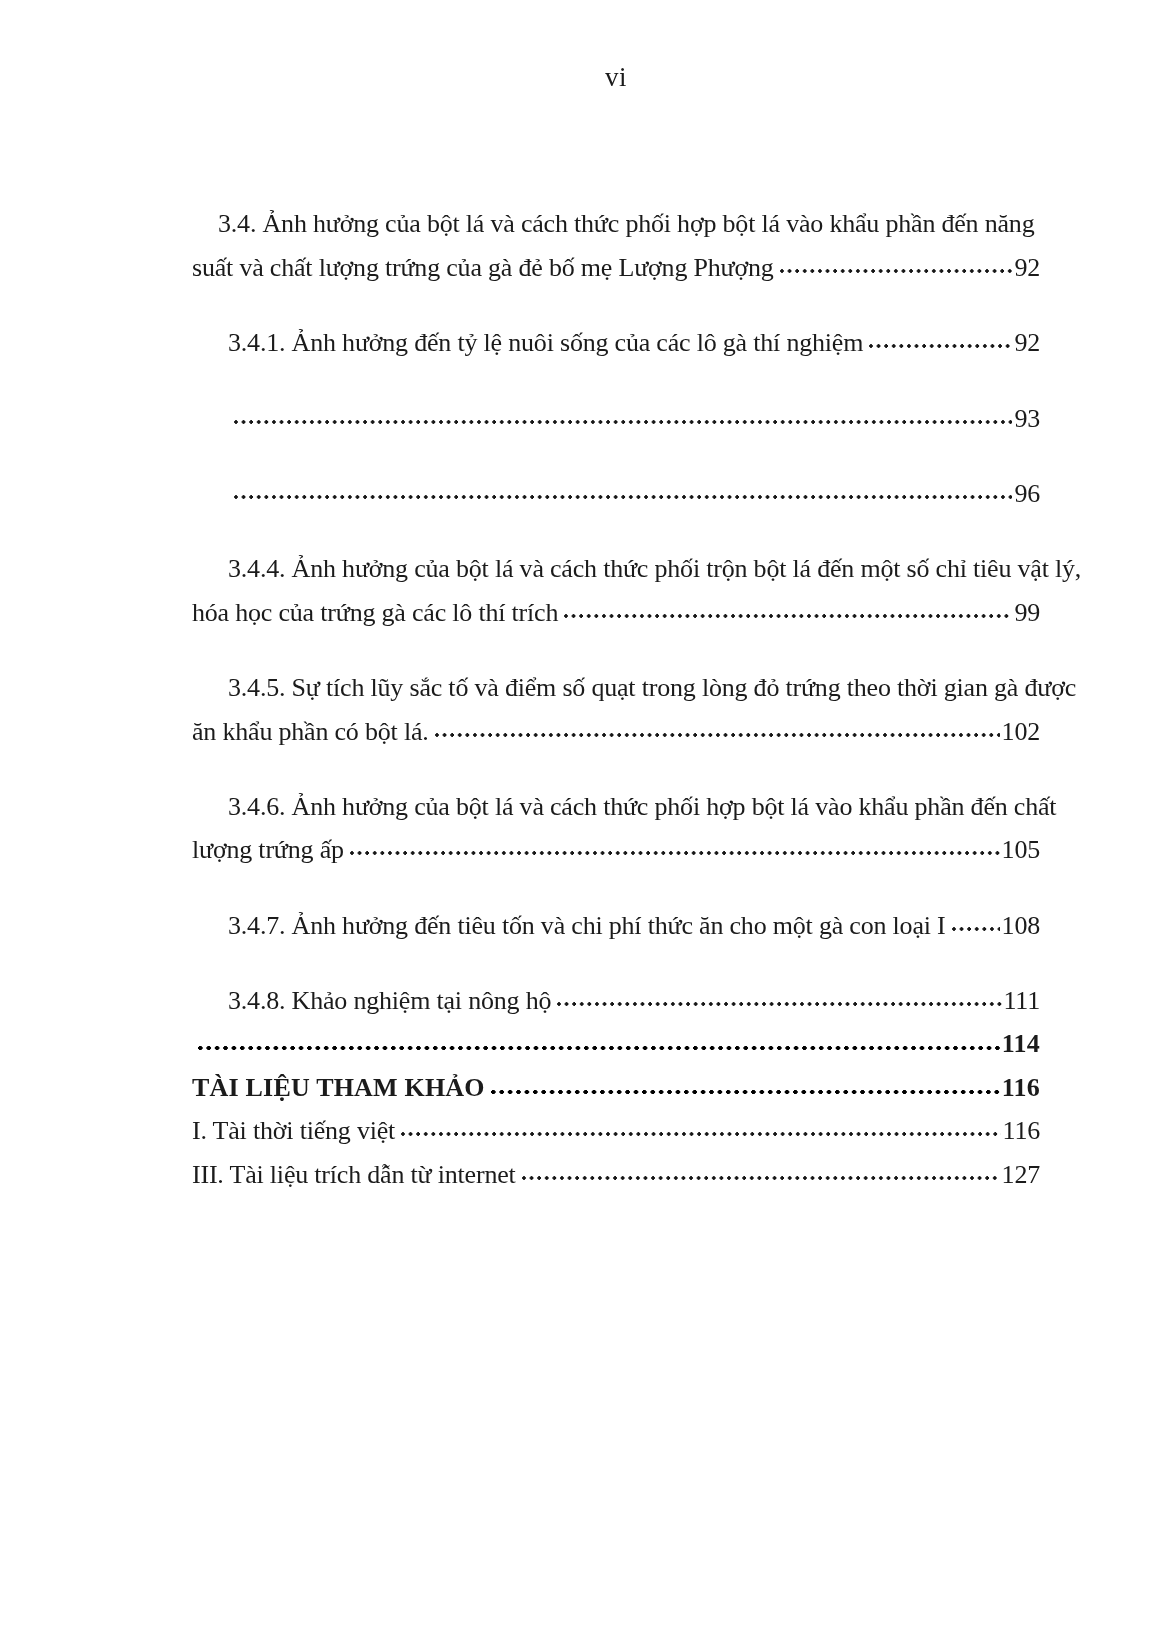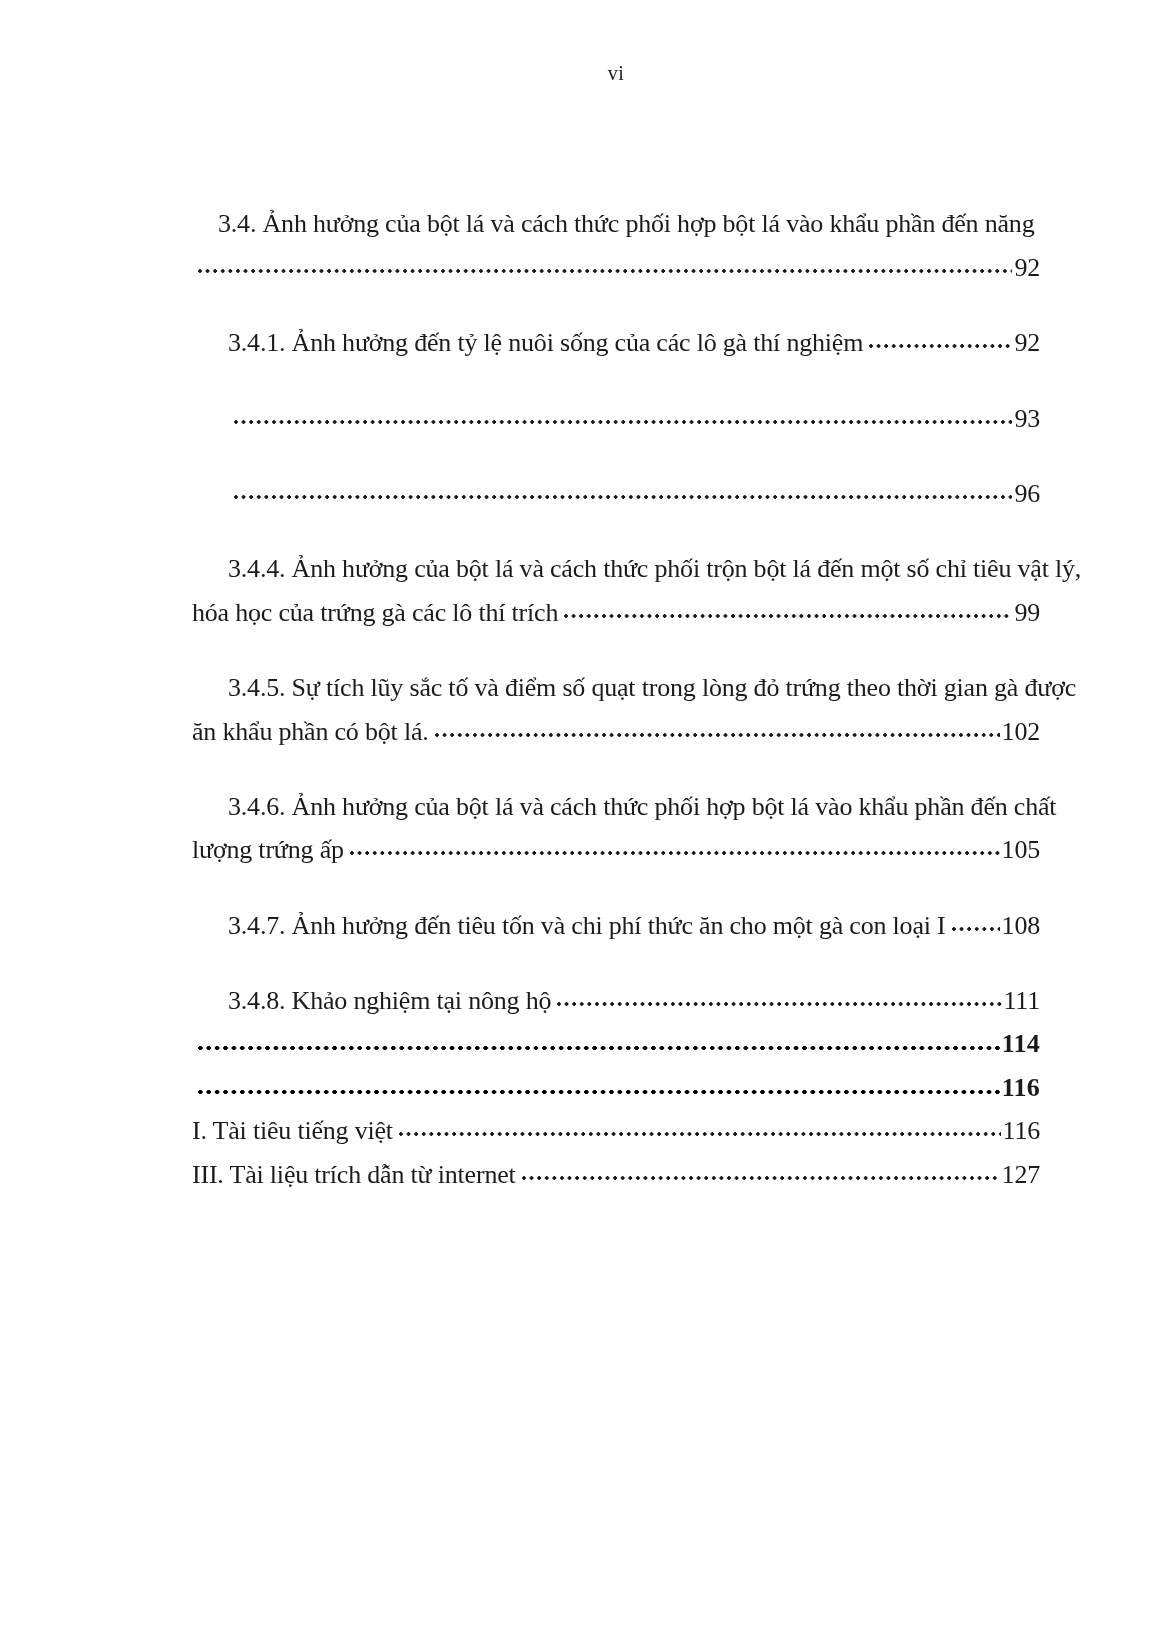--- a/index.html
+++ b/index.html
@@ -8,21 +8,21 @@
     width:1158px;height:1637px;
     background:#ffffff;
     font-family:"Liberation Serif","DejaVu Serif",serif;
     color:#1b1b1b;
     overflow:hidden;
   }
   .page-label{
     position:absolute;
     top:62px;left:192px;width:848px;
     text-align:center;
-    font-size:20px;
+    font-size:27px;
     letter-spacing:0.5px;
   }
   .toc{
     position:absolute;
     left:192px;top:196px;width:848px;
   }
   .toc-line{
     display:flex;
     align-items:flex-end;
     height:43.4px;
@@ -55,20 +55,21 @@
 <body>
 
 <div class="page">
   <div class="page-label">vi</div>
 
   <div class="toc" id="toc">
       <div class="toc-line indent-entry">
         <span class="toc-text">3.4. Ảnh hưởng của bột lá và cách thức phối hợp bột lá vào khẩu phần đến năng</span>
       </div>
       <div class="toc-line">
+        <span class="toc-text">suất và chất lượng trứng của gà đẻ bố mẹ Lượng Phượng</span>
         <span class="leader"></span>
         <span class="pagenum">92</span>
       </div>
       <div class="toc-line indent-sub">
         <span class="toc-text">3.4.1. Ảnh hưởng đến tỷ lệ nuôi sống của các lô gà thí nghiệm</span>
         <span class="leader"></span>
         <span class="pagenum">92</span>
       </div>
       <div class="toc-line indent-sub">
         <span class="leader"></span>
@@ -110,25 +111,26 @@
       <div class="toc-line indent-sub">
         <span class="toc-text">3.4.8. Khảo nghiệm tại nông hộ</span>
         <span class="leader"></span>
         <span class="pagenum">111</span>
       </div>
       <div class="toc-line bold">
         <span class="leader"></span>
         <span class="pagenum">114</span>
       </div>
       <div class="toc-line bold">
+        <span class="toc-text">TÀI LIỆU THAM KHẢO</span>
         <span class="leader"></span>
         <span class="pagenum">116</span>
       </div>
       <div class="toc-line">
-        <span class="toc-text">I. Tài tiêu tiếng việt</span>
+        <span class="toc-text">I. Tài thời tiếng việt</span>
         <span class="leader"></span>
         <span class="pagenum">116</span>
       </div>
       <div class="toc-line">
         <span class="toc-text">III. Tài liệu trích dẫn từ internet</span>
         <span class="leader"></span>
         <span class="pagenum">127</span>
       </div>
     </div>
 </div>

